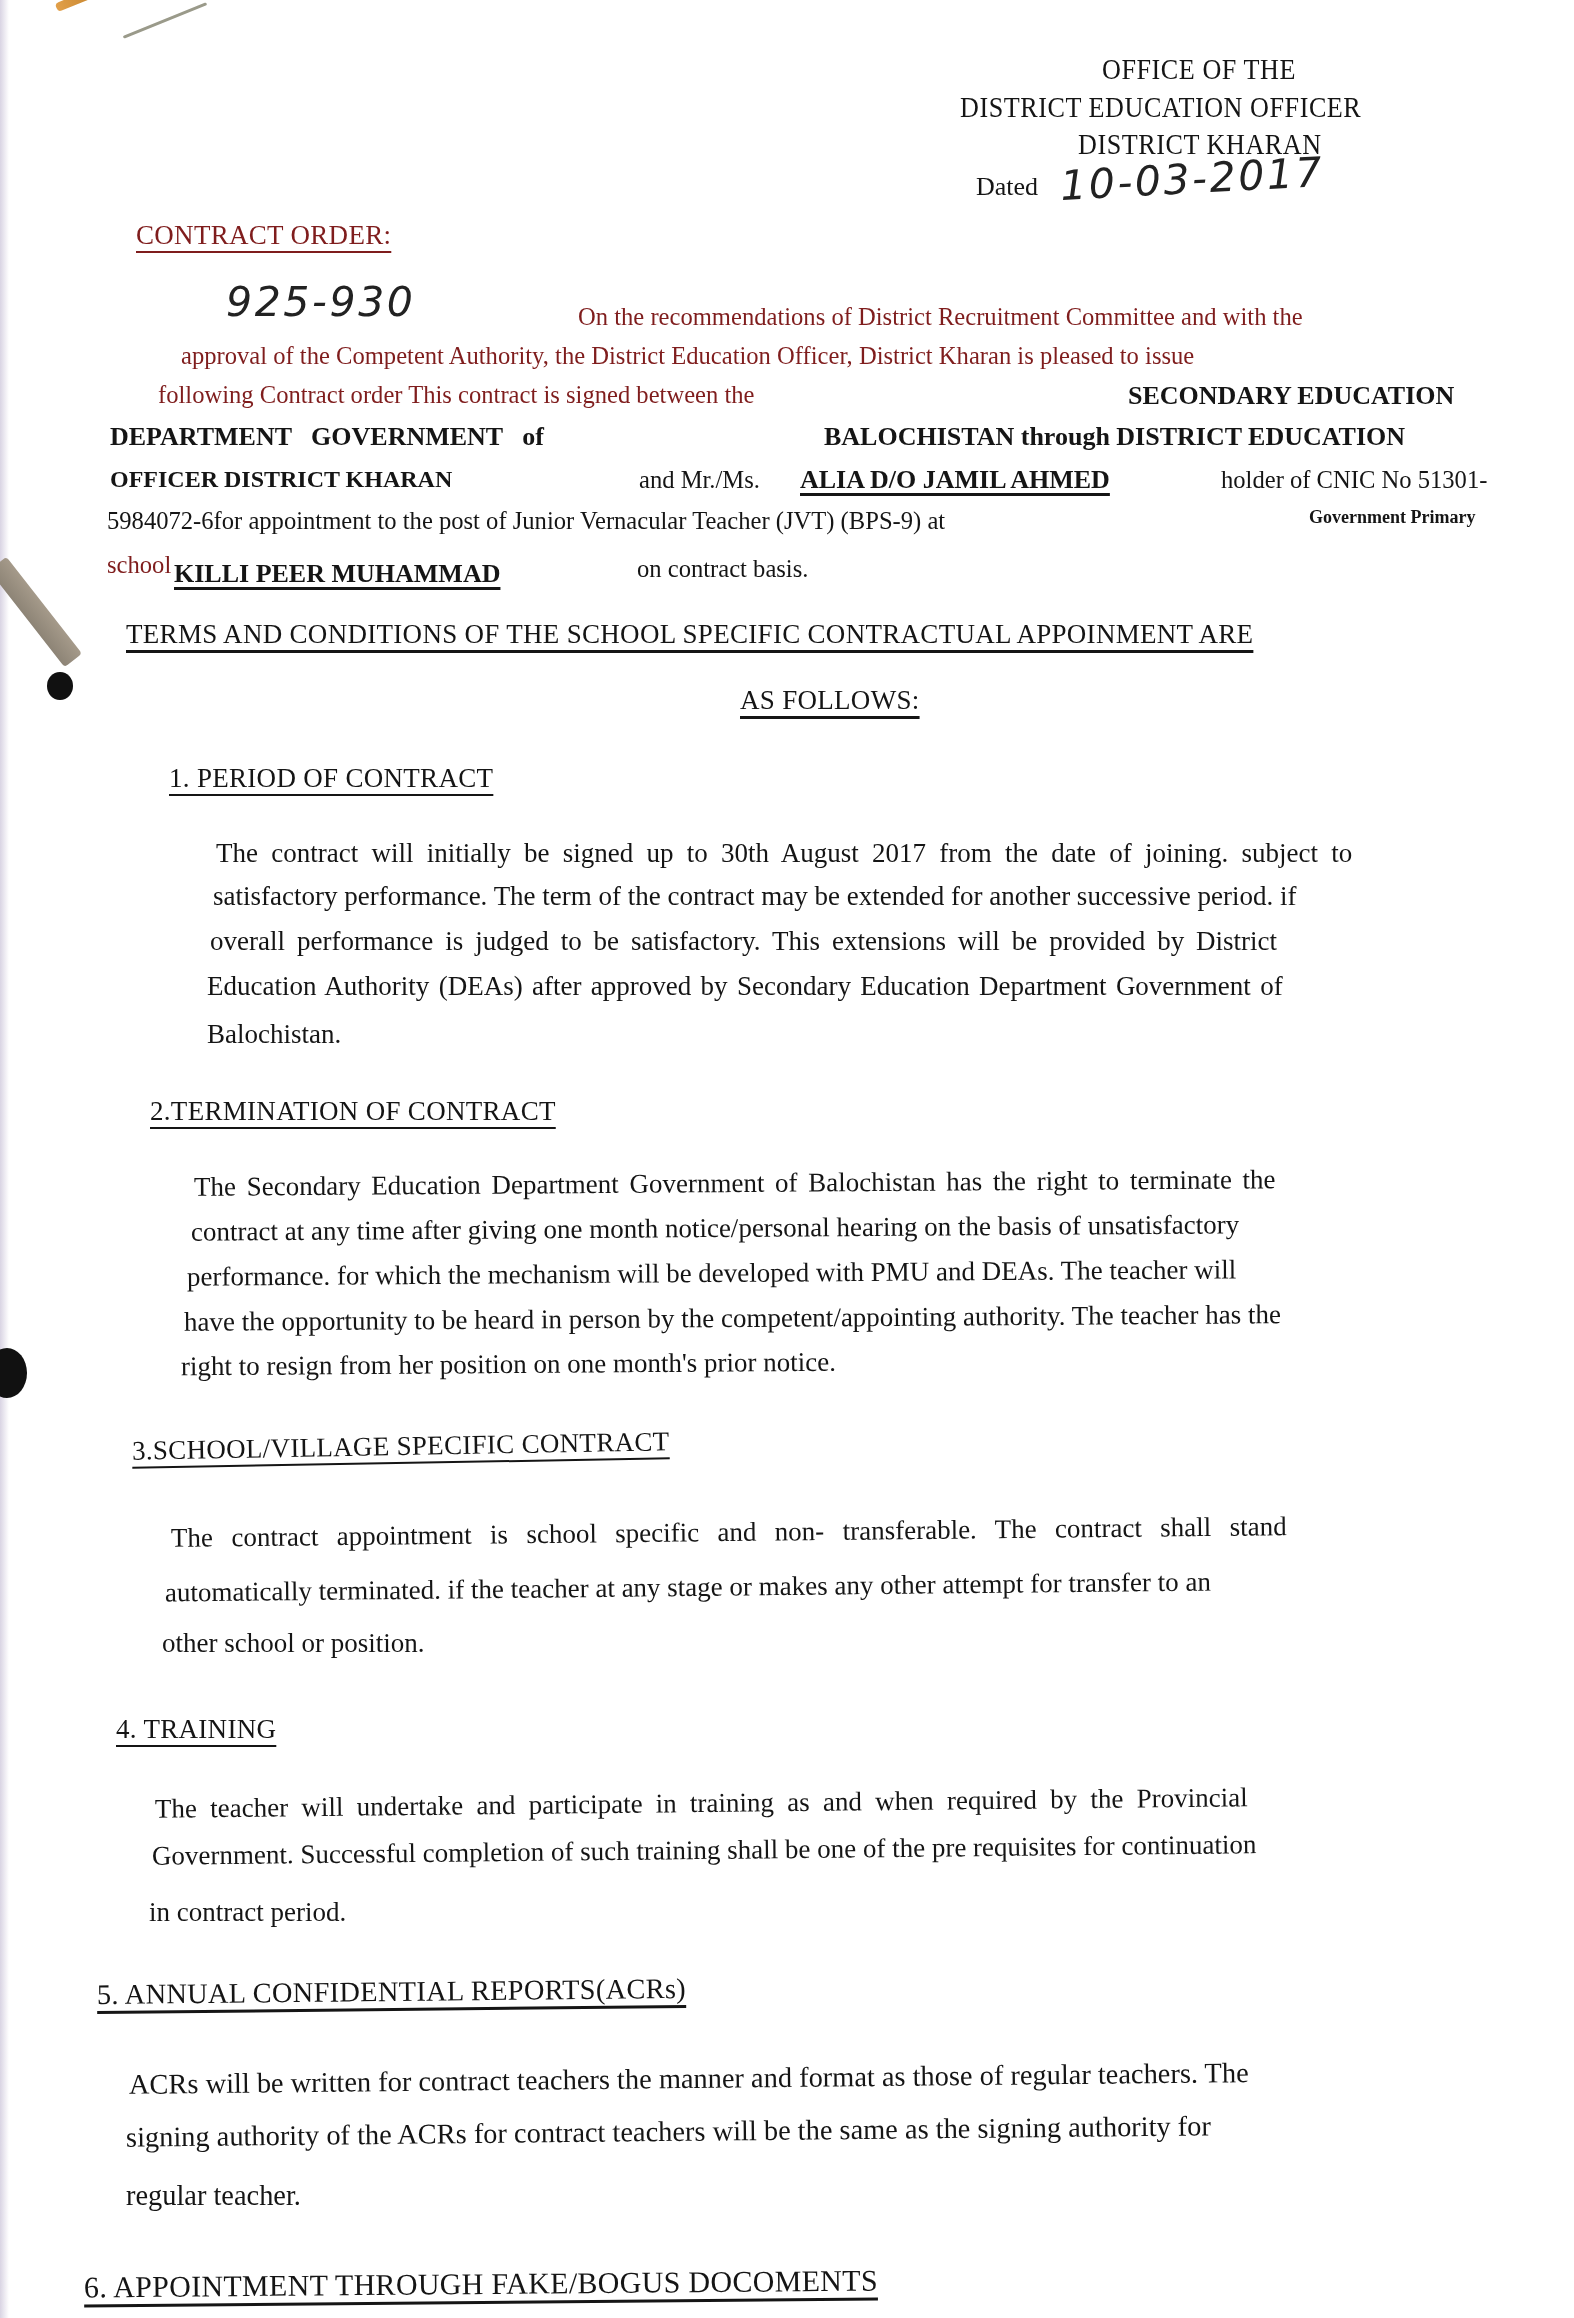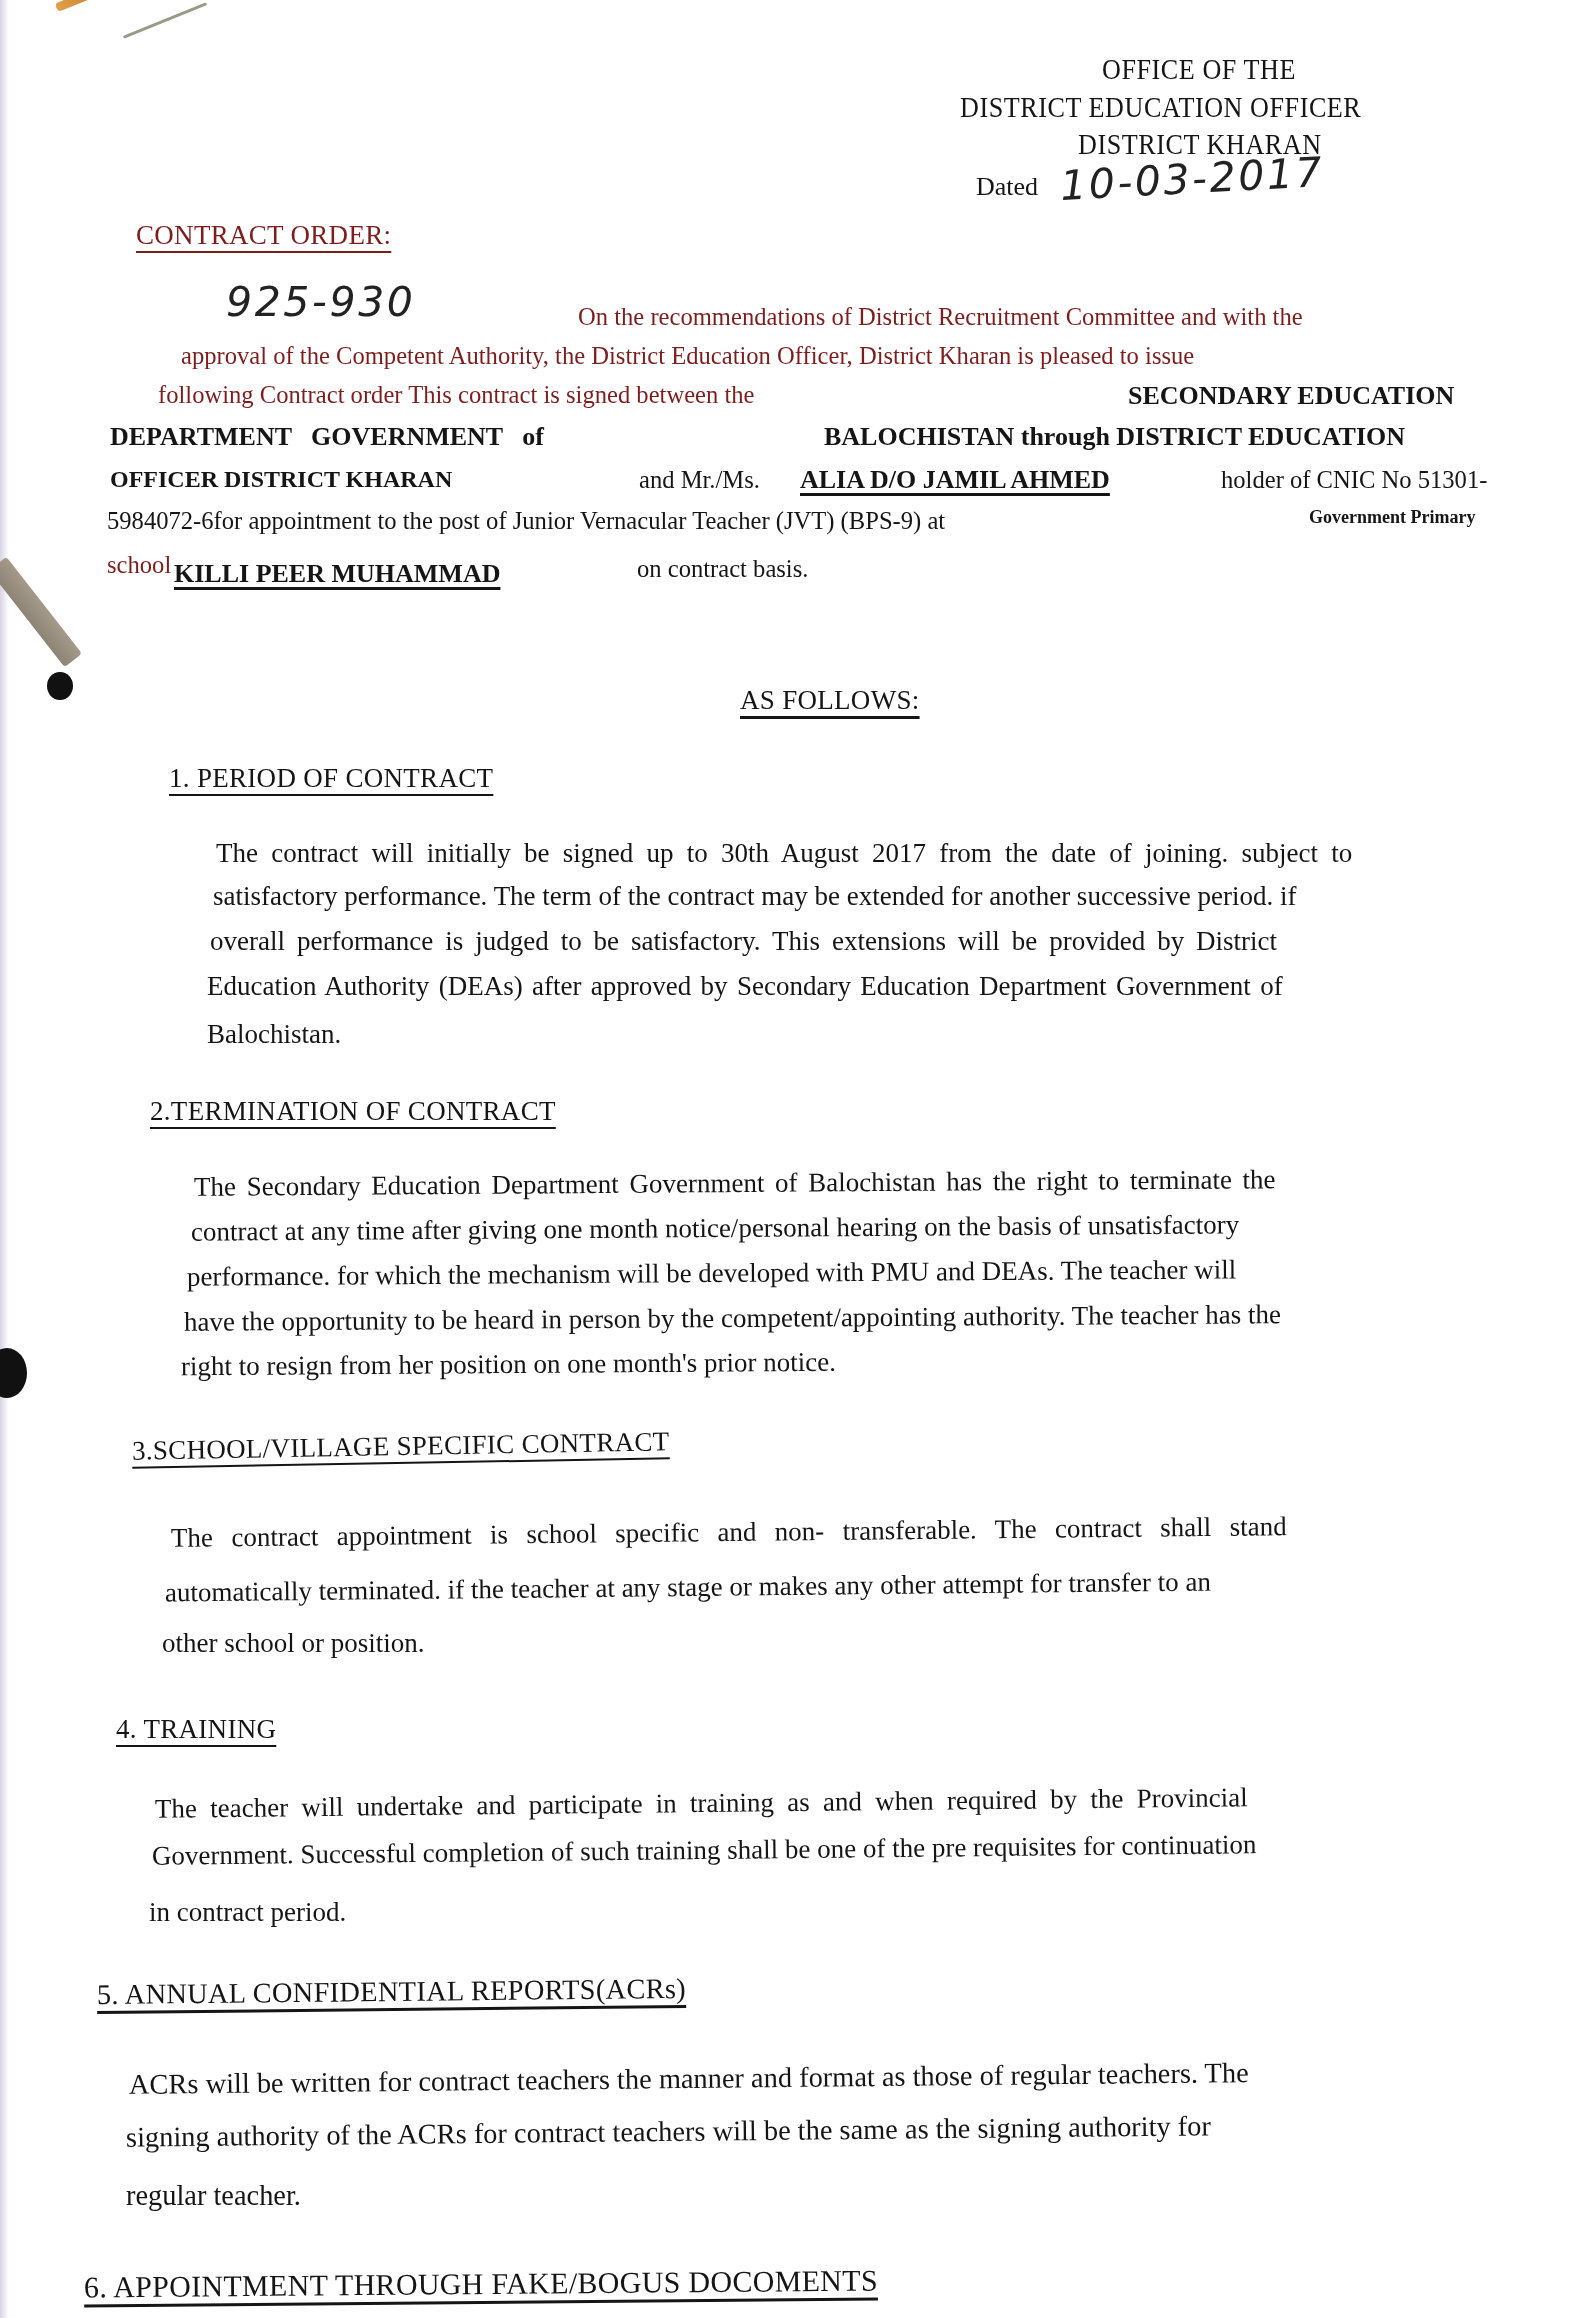--- a/index.html
+++ b/index.html
@@ -67,20 +67,21 @@
     <div class="line" style="left:1221px;top:468px;font-size:24.6px;">holder of CNIC No 51301-</div>
 
     <div class="line" style="left:107px;top:509px;font-size:24.6px;">5984072-6for appointment to the post of Junior Vernacular Teacher (JVT) (BPS-9) at</div>
     <div class="line b" style="left:1309px;top:508px;font-size:18px;text-align:right;">Government Primary</div>
 
     <div class="line faded" style="left:107px;top:553px;font-size:24.6px;">school</div>
     <div class="line b u" style="left:174px;top:552px;font-size:26px;margin-top:9px;">KILLI PEER MUHAMMAD</div>
     <div class="line" style="left:637px;top:557px;font-size:24.6px;">on contract basis.</div>
   </div>
 
+  <div class="abs heading" style="left:126px;top:619px;font-size:27px;">TERMS AND CONDITIONS OF THE SCHOOL SPECIFIC CONTRACTUAL APPOINMENT ARE</div>
   <div class="abs heading" style="left:740px;top:685px;font-size:27px;">AS FOLLOWS:</div>
 
   <div class="abs heading thin" style="left:169px;top:763px;">1. PERIOD OF CONTRACT</div>
   <div class="para">
     <div class="line" style="left:216px;top:840px;word-spacing:6.5px;">The contract will initially be signed up to 30th August 2017 from the date of joining. subject to</div>
     <div class="line" style="left:213px;top:883px;">satisfactory performance. The term of the contract may be extended for another successive period. if</div>
     <div class="line" style="left:210px;top:928px;word-spacing:5.2px;">overall performance is judged to be satisfactory. This extensions will be provided by District</div>
     <div class="line" style="left:207px;top:973px;word-spacing:2.6px;">Education Authority (DEAs) after approved by Secondary Education Department Government of</div>
     <div class="line" style="left:207px;top:1021px;">Balochistan.</div>
   </div>

